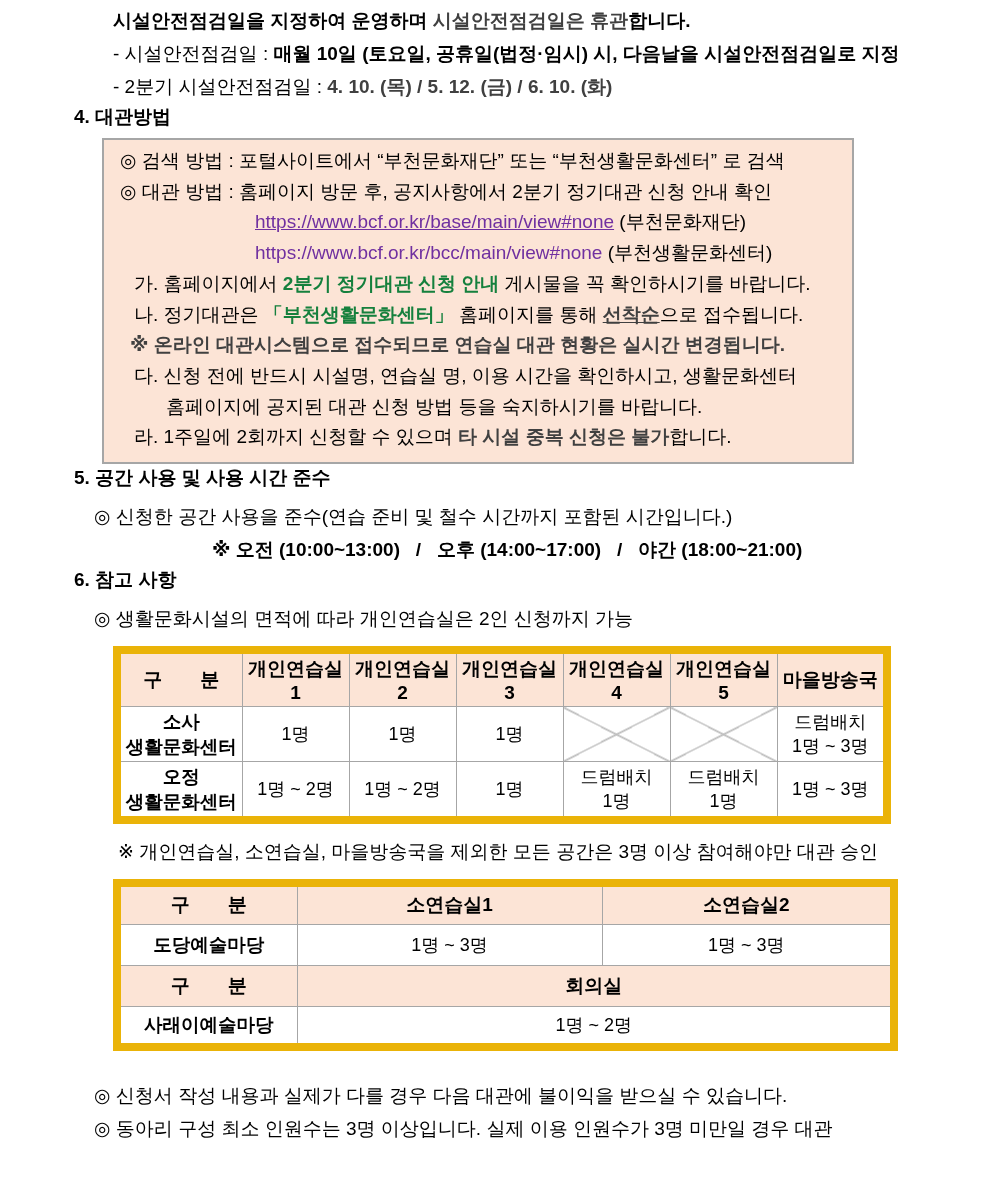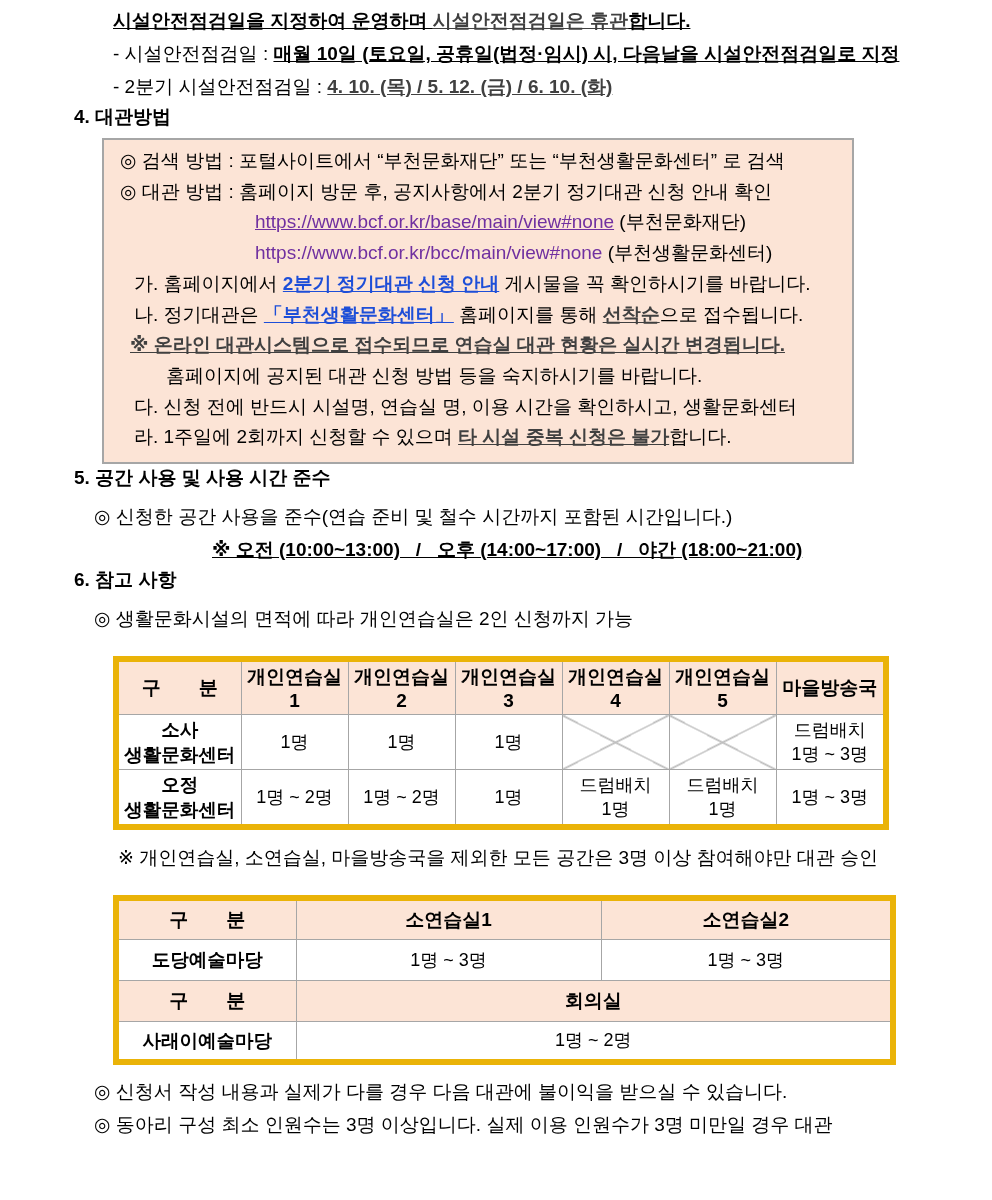--- a/index.html
+++ b/index.html
@@ -3,23 +3,23 @@
 <meta charset="utf-8">
 <style>
   html,body{margin:0;padding:0;}
   body{
     width:992px;height:1200px;background:#ffffff;color:#000;
     font-family:"Liberation Sans","DejaVu Sans",sans-serif;
     overflow:hidden;
   }
   .doc{padding-top:4px;}
   .line{white-space:pre-wrap;font-size:19px;line-height:33px;}
-  .b{font-weight:bold;text-decoration:underline;}
+  .b{font-weight:bold;}
   .red{color:#404040;}
-  .blue{color:#1d4ed8;}
+  .blue{color:#15803d;}
   .ul{text-decoration:underline;}
 
   .intro{margin-left:113px;}
 
   h2.sec{
     margin:0;font-size:19px;font-weight:bold;line-height:28px;
     margin-left:74px;
   }
   .h4{margin-top:15px;}
   .h5{margin-top:44px;}
@@ -36,42 +36,42 @@
   .bx-note{margin-left:10px;}
   .bx-cont{margin-left:46px;}
   a.doclink{color:#7030a0;text-decoration:none;cursor:pointer;}
   a.doclink.ul{text-decoration:underline;}
 
   .bullets{margin-left:94px;margin-top:8px;}
   .times{margin-left:118px;}
 
   table{
     border-collapse:collapse;table-layout:fixed;
-    margin-left:113px;margin-top:21px;
-    border:6px solid #eab308;
+    margin-left:113px;margin-top:11px;
+    border:8px solid #eab308;
   }
   th,td{
     border:1px solid #a6a6a6;
     text-align:center;vertical-align:middle;
     white-space:pre-line;
     padding:2px 2px;
   }
   th{background:#fce4d6;font-weight:bold;font-size:19px;}
   td{font-size:18px;}
   td.rowlabel{font-weight:bold;font-size:18.5px;}
   .t1 tr.hd{height:50px;}
   .t1 tr.dt{height:54px;}
   .t2 tr{height:41px;}
   td.xcell{
     background-image:
       linear-gradient(to top right,    transparent calc(50% - 0.8px), #bdbdbd calc(50% - 0.8px), #bdbdbd calc(50% + 0.8px), transparent calc(50% + 0.8px)),
       linear-gradient(to bottom right, transparent calc(50% - 0.8px), #bdbdbd calc(50% - 0.8px), #bdbdbd calc(50% + 0.8px), transparent calc(50% + 0.8px));
   }
   .note{margin-left:118px;margin-top:11px;}
-  .bottom{margin-left:94px;margin-top:10px;}
+  .bottom{margin-left:94px;margin-top:28px;}
 </style>
 </head>
 <body>
 
 <div class="doc">
 
   <div class="intro">
     <div class="line"><span class="b">시설안전점검일을 지정하여 운영하며 </span><span class="b red">시설안전점검일은 휴관</span><span class="b">합니다.</span></div>
     <div class="line"><span>- 시설안전점검일 : </span><span class="b">매월 10일 (토요일, 공휴일(법정·임시) 시, 다음날을 시설안전점검일로 지정</span></div>
     <div class="line"><span>- 2분기 시설안전점검일 : </span><span class="b red">4. 10. (목) / 5. 12. (금) / 6. 10. (화)</span></div>
@@ -80,22 +80,22 @@
   <h2 class="sec h4">4. 대관방법</h2>
 
   <div class="box">
     <div class="line">◎ 검색 방법 : 포털사이트에서 “부천문화재단” 또는 “부천생활문화센터” 로 검색</div>
     <div class="line">◎ 대관 방법 : 홈페이지 방문 후, 공지사항에서 2분기 정기대관 신청 안내 확인</div>
     <div class="line bx-url"><a class="doclink ul">https://www.bcf.or.kr/base/main/view#none</a><span> (부천문화재단)</span></div>
     <div class="line bx-url"><a class="doclink">https://www.bcf.or.kr/bcc/main/view#none</a><span> (부천생활문화센터)</span></div>
     <div class="line bx-sub"><span>가. 홈페이지에서 </span><span class="b blue">2분기 정기대관 신청 안내</span><span> 게시물을 꼭 확인하시기를 바랍니다.</span></div>
     <div class="line bx-sub"><span>나. 정기대관은 </span><span class="b blue">「부천생활문화센터」</span><span> 홈페이지를 통해 </span><span class="b red ul">선착순</span><span>으로 접수됩니다.</span></div>
     <div class="line bx-note b red">※ 온라인 대관시스템으로 접수되므로 연습실 대관 현황은 실시간 변경됩니다.</div>
+    <div class="line bx-sub">다. 신청 전에 반드시 시설명, 연습실 명, 이용 시간을 확인하시고, 생활문화센터</div>
     <div class="line bx-cont">홈페이지에 공지된 대관 신청 방법 등을 숙지하시기를 바랍니다.</div>
-    <div class="line bx-sub">다. 신청 전에 반드시 시설명, 연습실 명, 이용 시간을 확인하시고, 생활문화센터</div>
     <div class="line bx-sub"><span>라. 1주일에 2회까지 신청할 수 있으며 </span><span class="b red">타 시설 중복 신청은 불가</span><span>합니다.</span></div>
   </div>
 
   <h2 class="sec h5">5. 공간 사용 및 사용 시간 준수</h2>
   <div class="bullets">
     <div class="line">◎ 신청한 공간 사용을 준수(연습 준비 및 철수 시간까지 포함된 시간입니다.)</div>
     <div class="line times b">※ 오전 (10:00~13:00)   /   오후 (14:00~17:00)   /   야간 (18:00~21:00)</div>
   </div>
 
   <h2 class="sec h6">6. 참고 사항</h2>

